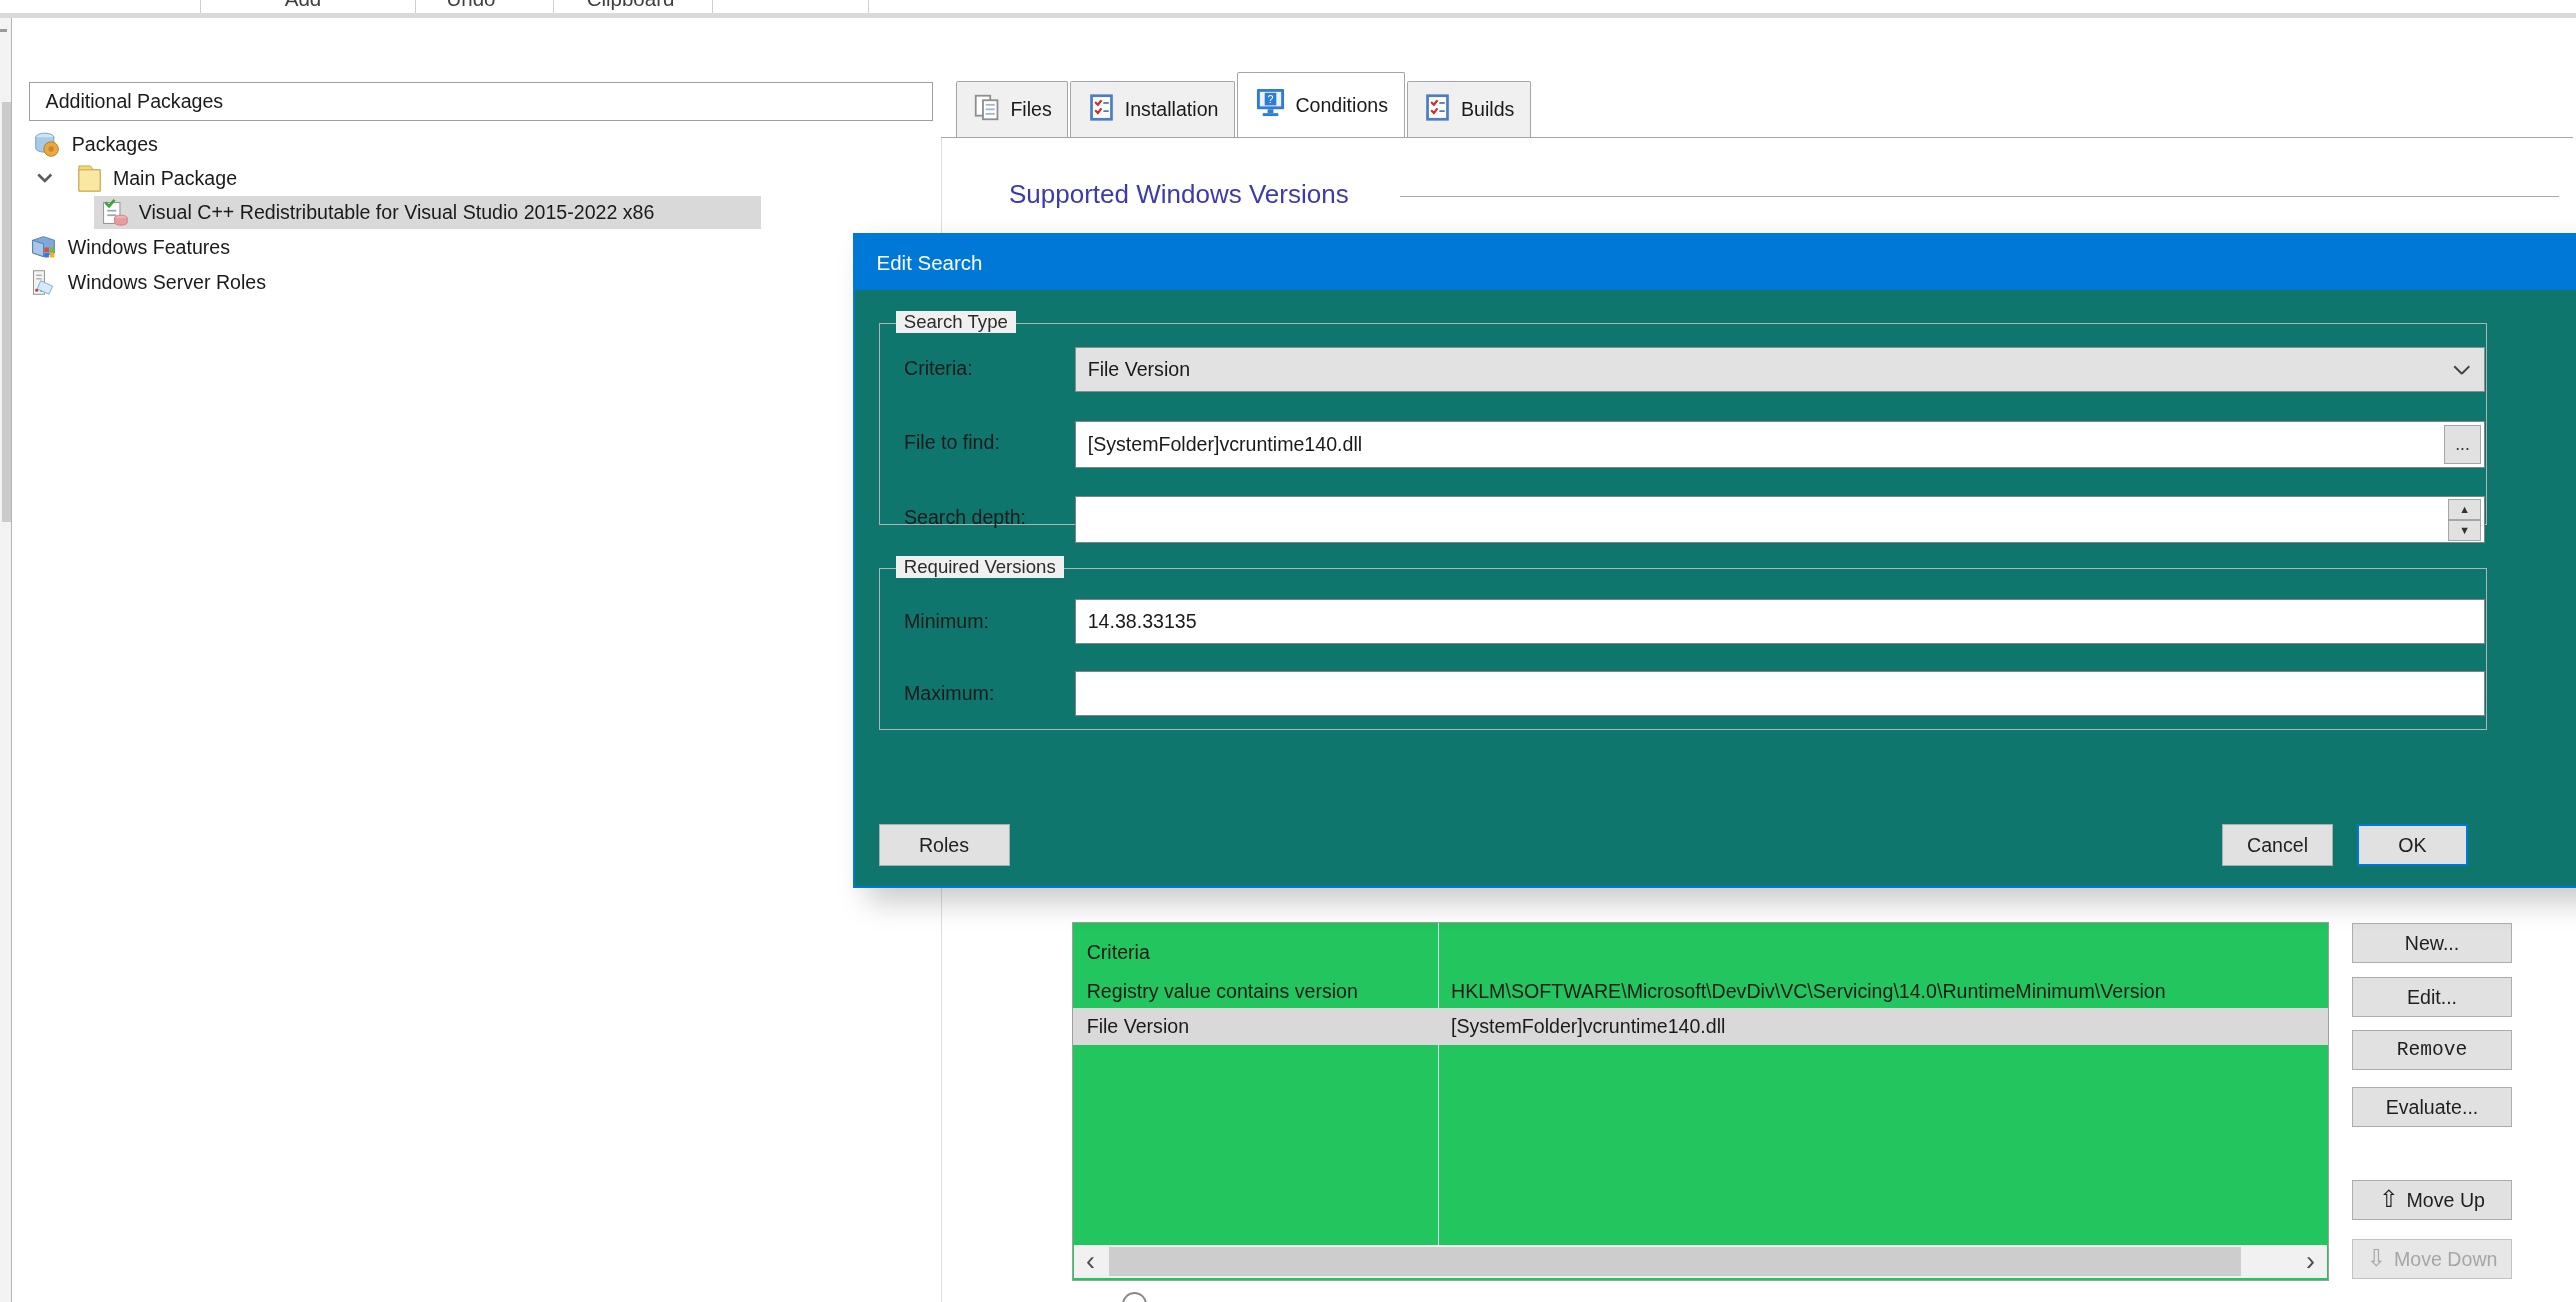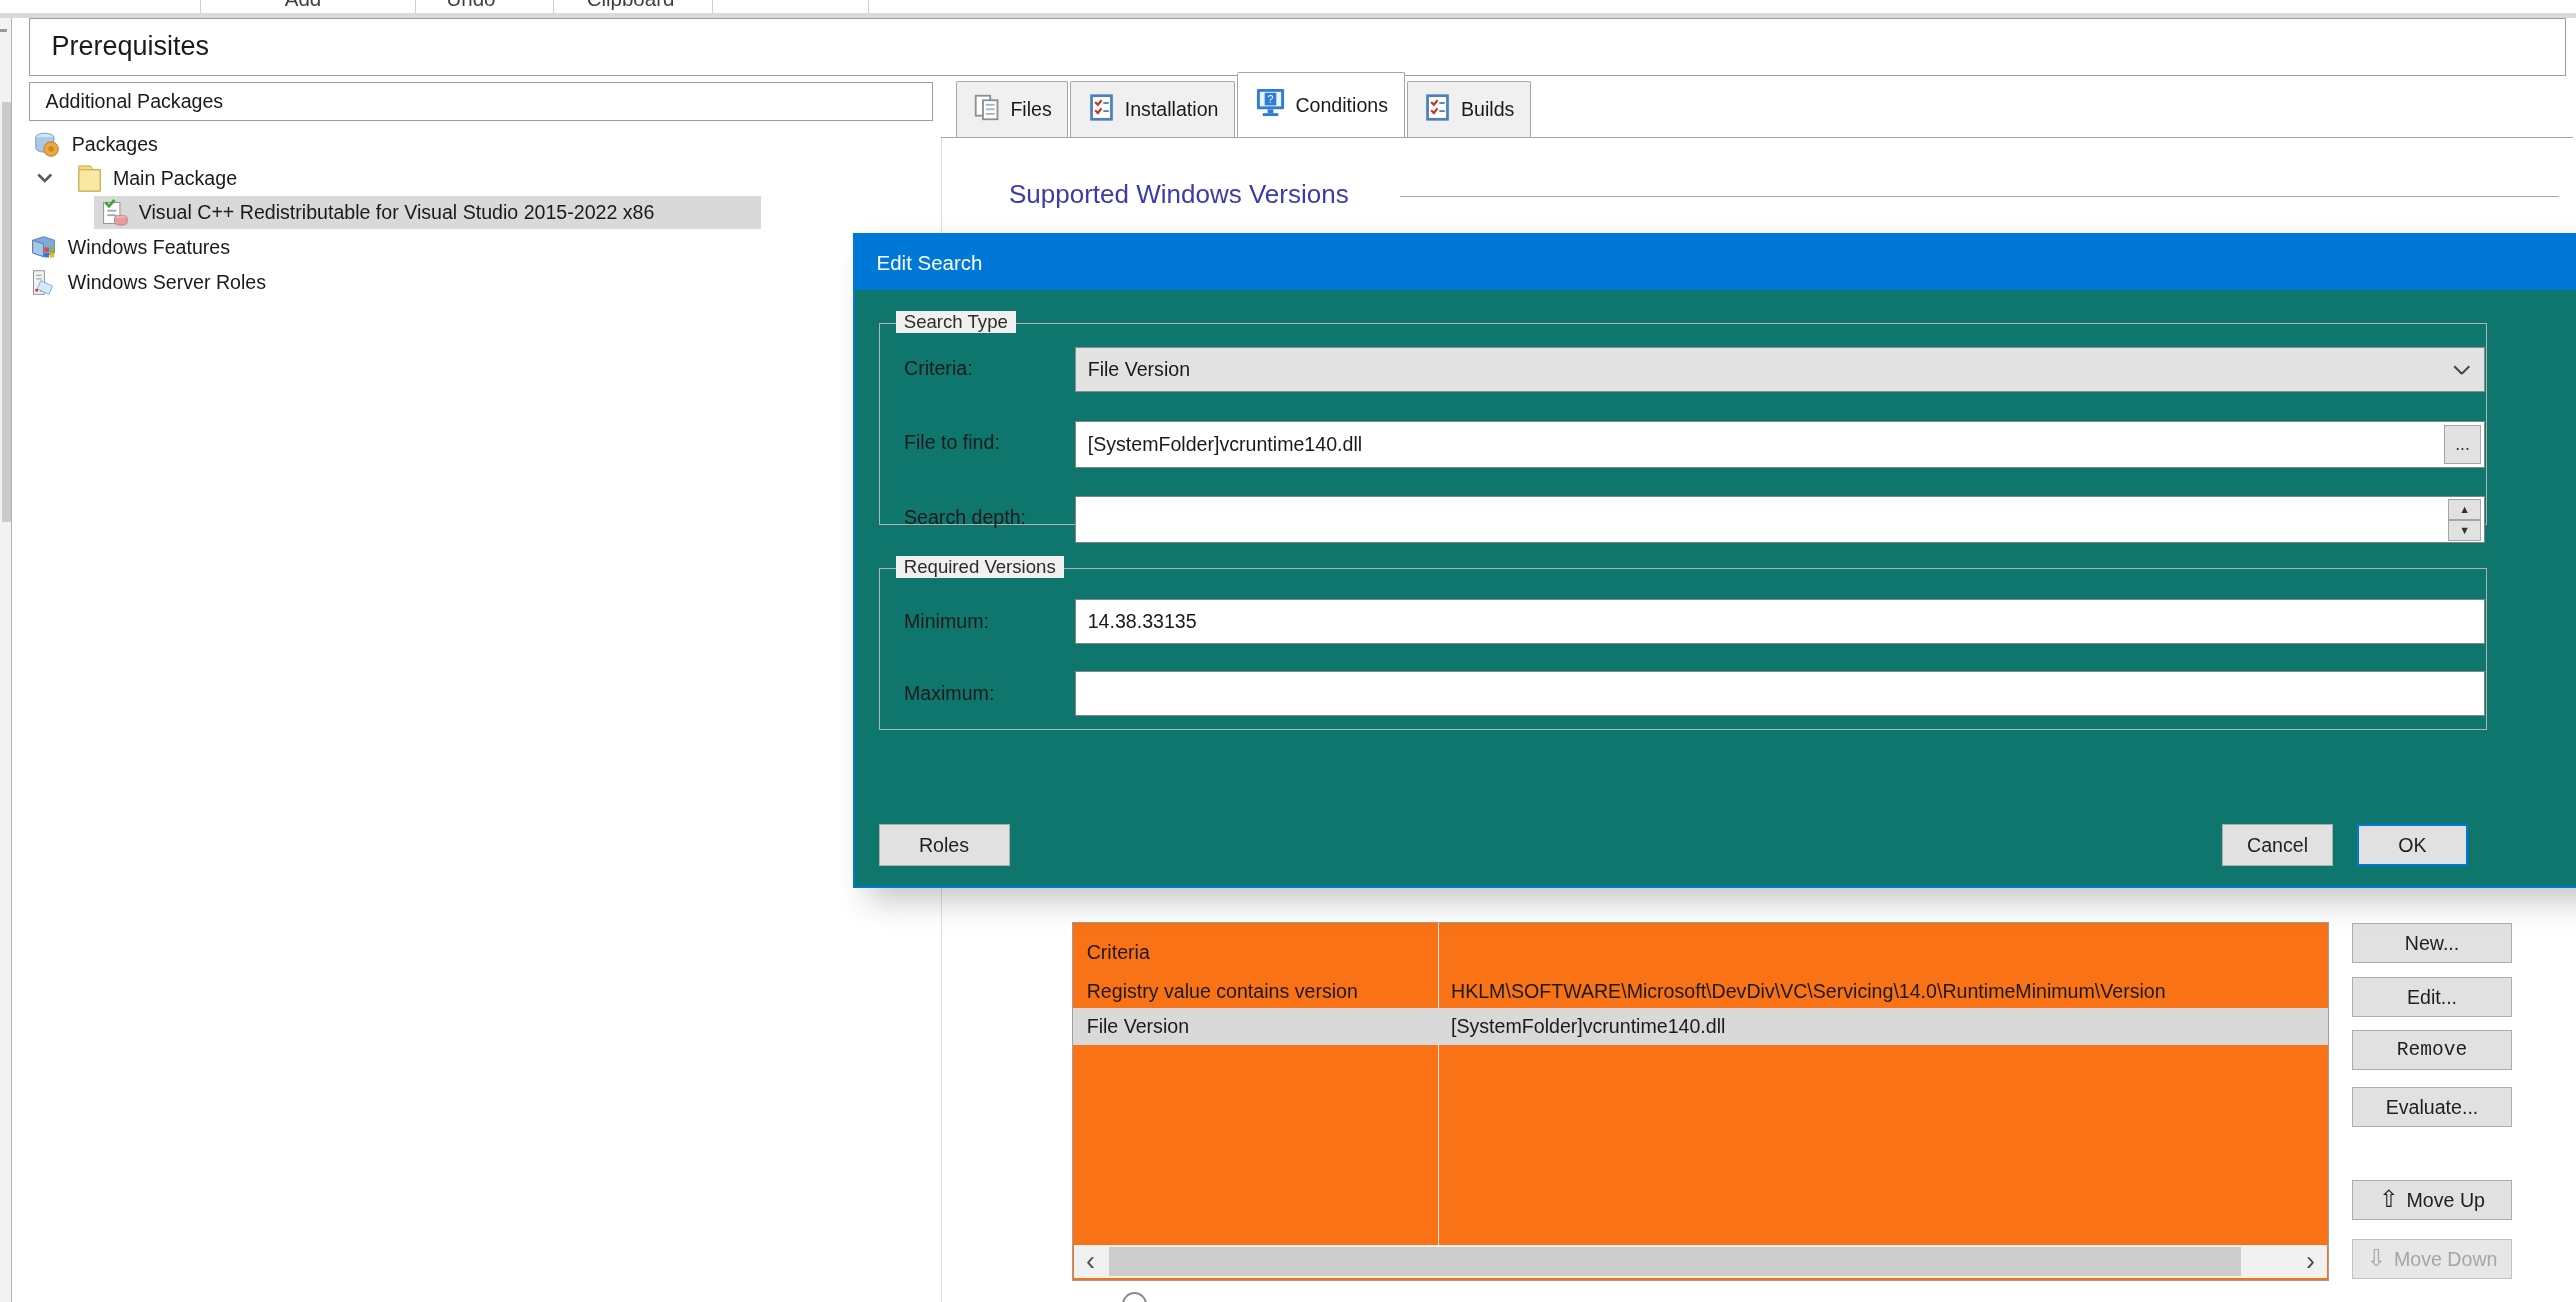--- a/index.html
+++ b/index.html
@@ -55,21 +55,21 @@
   .mini-btn { position:absolute; background:#e1e1e1; border:1px solid #a5a5a5; display:flex; align-items:center;
               justify-content:center; font-size:17.6px; color:#333; }
   .btn { position:absolute; background:#e1e1e1; border:1px solid #adadad; display:flex; align-items:center;
          justify-content:center; font-size:19.6px; color:#1f1f1f; }
   .btn.primary { border:2px solid #0078d7; background:#e1e1e1; }
   .grip { position:absolute; right:7.8px; bottom:5.9px; width:15.6px; height:15.6px; }
   .grip i { position:absolute; width:2.9px; height:2.9px; background:#9a9a9a; }
 
   
   .cond-table { position:absolute; left:1072px; top:922px; width:1257px; height:359px;
-                border:1px solid #9f9f9f; background:#f97316; font-size:19.6px; }
+                border:1px solid #9f9f9f; background:#22c55e; font-size:19.6px; }
   .cond-col-div { position:absolute; left:365px; top:0; width:1px; height:322px; background:#dcebf7; }
   .cond-cell { position:absolute; white-space:nowrap; overflow:hidden; }
   .cond-selrow { position:absolute; left:0; width:1255px; background:#d9d9d9; }
   .hscroll { position:absolute; left:1px; top:322px; width:1253px; height:33px; background:#f1f1f1; }
   .hscroll .arrow { position:absolute; top:0; width:33px; height:33px; display:flex; align-items:center;
                     justify-content:center; font-size:27px; color:#4d4d4d; }
   .hscroll .thumb { position:absolute; left:35px; top:2px; width:1132px; height:29px; background:#cdcdcd; }
 
   .side-btn { position:absolute; left:2352px; width:160px; height:40px; background:#e1e1e1; border:1px solid #adadad;
               display:flex; align-items:center; justify-content:center; gap:7.8px; font-size:19.6px; color:#1f1f1f; }
@@ -95,23 +95,20 @@
     <i class="ribbon-sep" style="left:712px;"></i>
     <i class="ribbon-sep" style="left:868px;"></i>
   </div>
   <div class="ribbon-band"></div>
 
   <div class="gutter">
     <div class="gutter-band"></div>
   </div>
   <div class="tick"></div>
 
-  <div class="titlebox" style="left:29px; top:17.6px; width:2537px; height:58px; padding-left:21.5px; font-size:27px;">
-    <span>Prerequisites</span>
-  </div>
 
   <div class="titlebox" style="left:29px; top:82px; width:904px; height:39px; padding-left:15.6px; font-size:19.6px;">
     <span>Additional Packages</span>
   </div>
 
   <div class="tree-sel" style="left:94px; top:196px; width:667px; height:33px;"></div>
 
   <div class="tree-row" style="left:33px; top:128px; height:33px;">
     <span class="ico">
       <svg width="29" height="29" viewBox="0 0 32 32">

